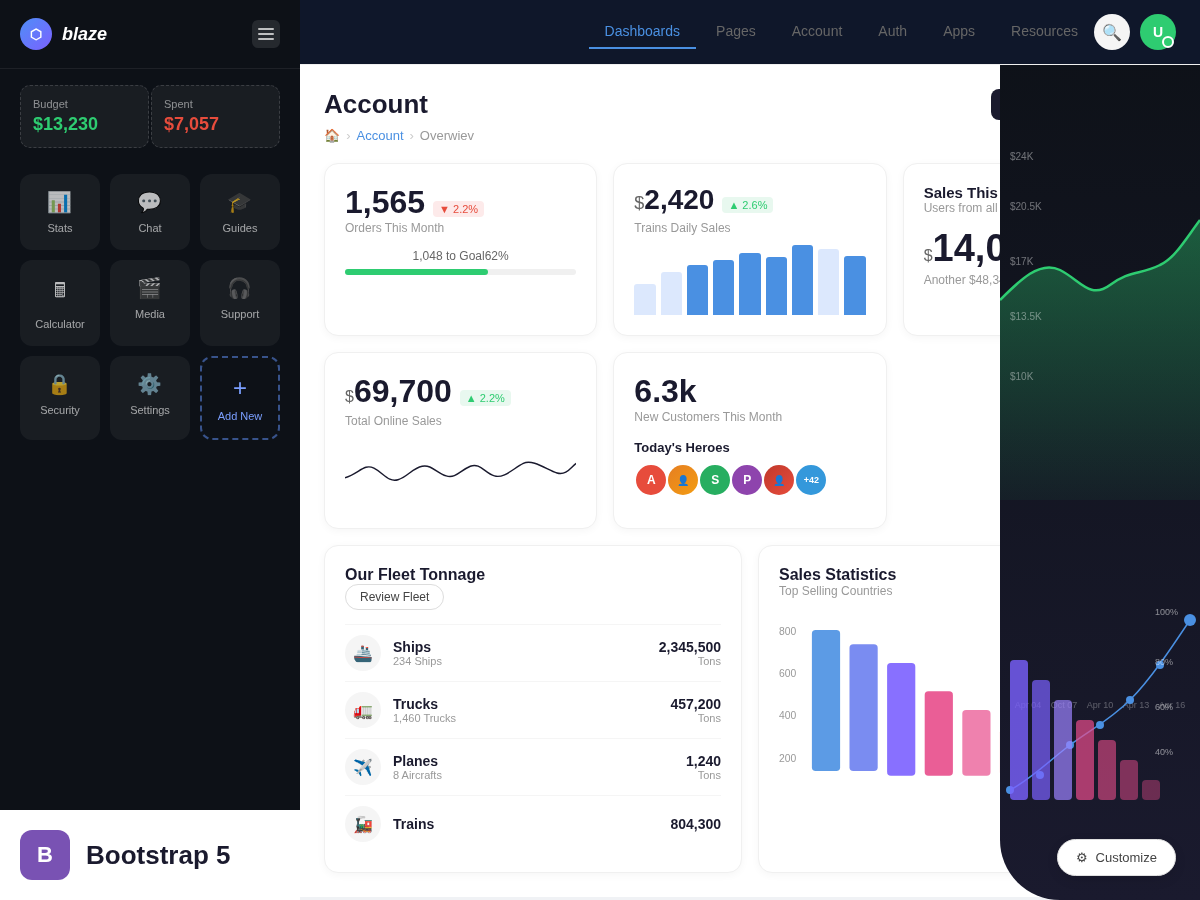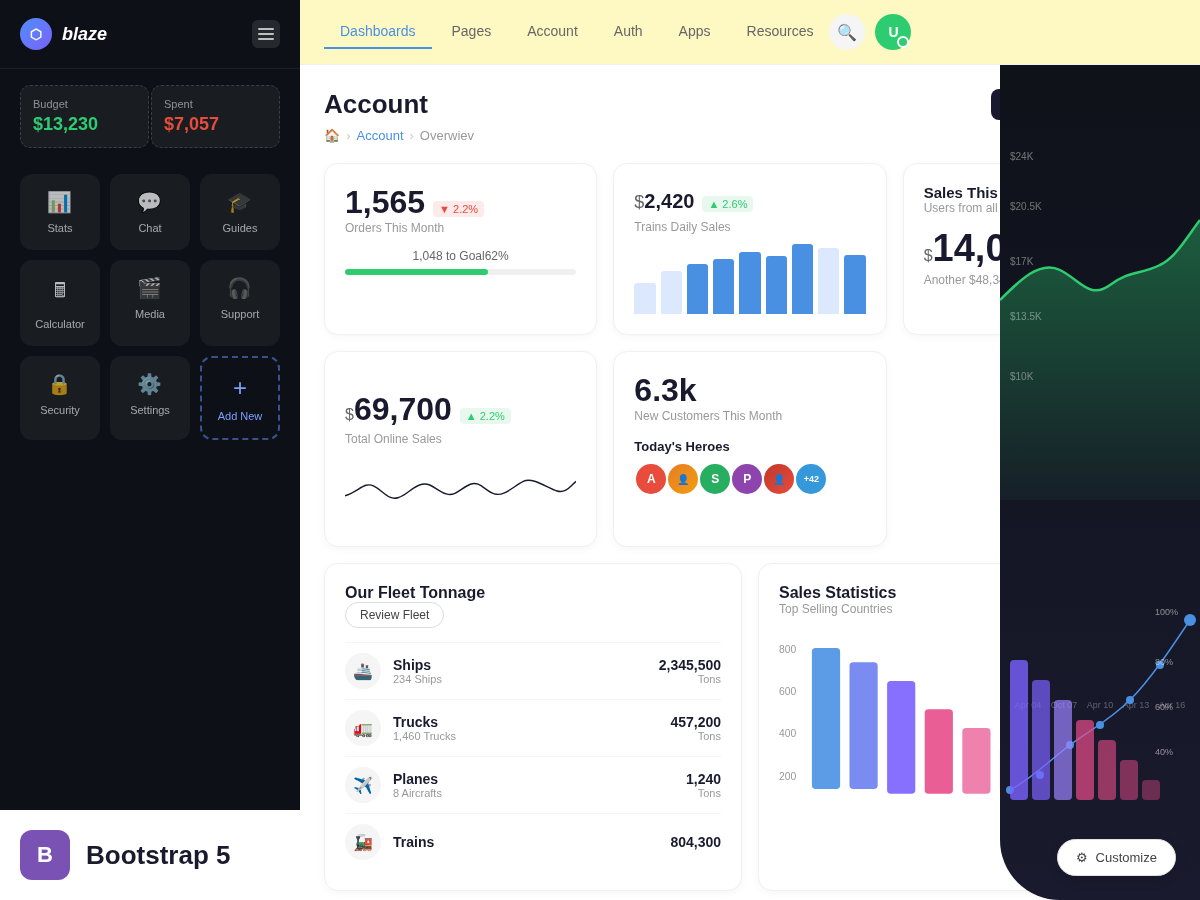--- a/index.html
+++ b/index.html
@@ -131,24 +131,24 @@
       flex: 1;
       background: #fff;
       overflow-y: auto;
       position: relative;
     }
 
     
     .top-nav {
       display: flex;
       align-items: center;
-      justify-content: flex-start;
+      justify-content: flex-end;
       padding: 14px 24px;
       border-bottom: 1px solid #f0f0f0;
-      background: #fef9c3;
+      background: #0f172a;
       position: sticky;
       top: 0;
       z-index: 5;
     }
     .top-nav-left {
       display: flex;
       gap: 4px;
     }
     .nav-link {
       padding: 8px 16px;
@@ -587,21 +587,21 @@
             </div>
             <div class="progress-bar-bg">
               <div class="progress-bar-fill" style="width:62%;"></div>
             </div>
           </div>
         </div>
 
         <div class="stat-card">
           <div style="display:flex;align-items:baseline;gap:0;">
             <span style="font-size:18px;color:#666;vertical-align:top;line-height:2;">$</span>
-            <span style="font-size:20px;font-weight:700;color:#1a1a2e;">2,420</span>
+            <span style="font-size:28px;font-weight:700;color:#1a1a2e;">2,420</span>
             <span class="stat-badge-up">▲ 2.6%</span>
           </div>
           <div style="font-size:12px;color:#999;margin-bottom:8px;">Trains Daily Sales</div>
           <div class="mini-bar-chart">
             <div class="mini-bar" style="height:44%;"></div>
             <div class="mini-bar" style="height:61%;"></div>
             <div class="mini-bar highlight" style="height:72%;"></div>
             <div class="mini-bar highlight" style="height:78%;"></div>
             <div class="mini-bar highlight" style="height:89%;"></div>
             <div class="mini-bar highlight" style="height:83%;"></div>
@@ -620,21 +620,21 @@
           </div>
           <div class="sales-big-sub">Another $48,346 to Goal</div>
         </div>
       </div>
 
       <div class="stats-row2">
 
         <div class="stat-card">
           <div style="display:flex;align-items:baseline;">
             <span style="font-size:16px;color:#666;line-height:2.2;">$</span>
-            <span style="font-size:32px;font-weight:700;color:#1a1a2e;margin-top:19px;">69,700</span>
+            <span style="font-size:32px;font-weight:700;color:#1a1a2e;">69,700</span>
             <span class="stat-badge-up">▲ 2.2%</span>
           </div>
           <div style="font-size:12px;color:#999;margin-bottom:10px;">Total Online Sales</div>
 
           <div class="wavy-chart">
             <svg width="100%" height="70" viewBox="0 0 240 70">
               <path d="M0,40 C15,35 20,25 30,30 C40,35 45,45 55,42 C65,39 70,30 80,28 C90,26 95,35 105,38 C115,41 120,32 130,28 C140,24 145,35 155,38 C165,41 175,30 185,25 C195,20 210,32 220,35 C230,38 235,28 240,25" stroke="#1a1a2e" stroke-width="1.5" fill="none"></path>
             </svg>
           </div>
         </div>

